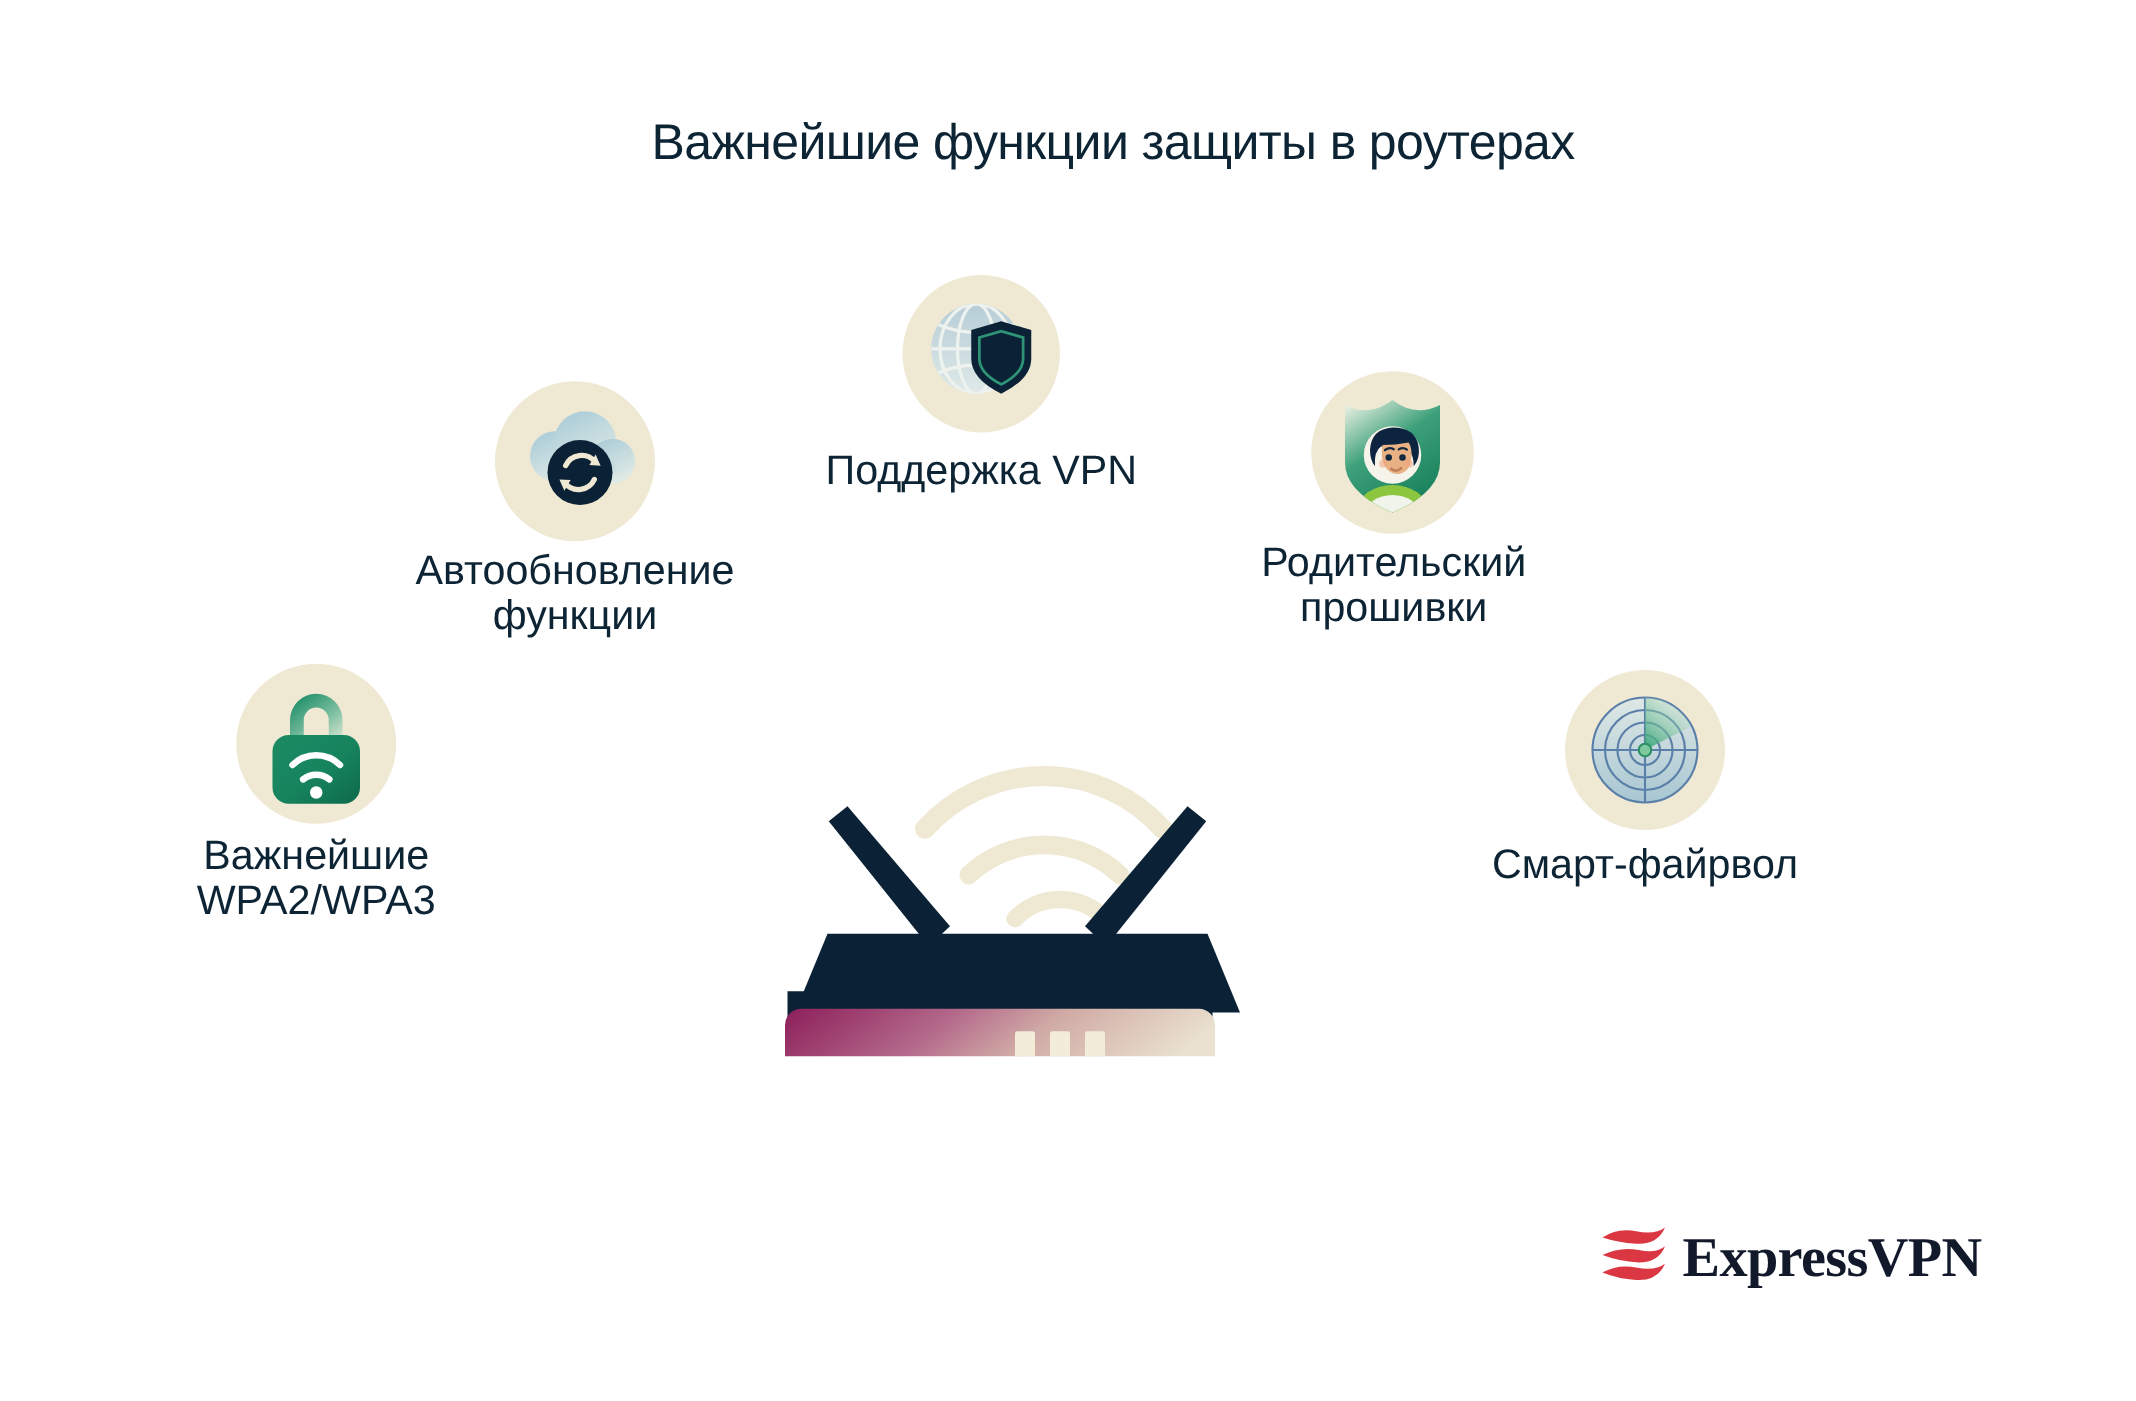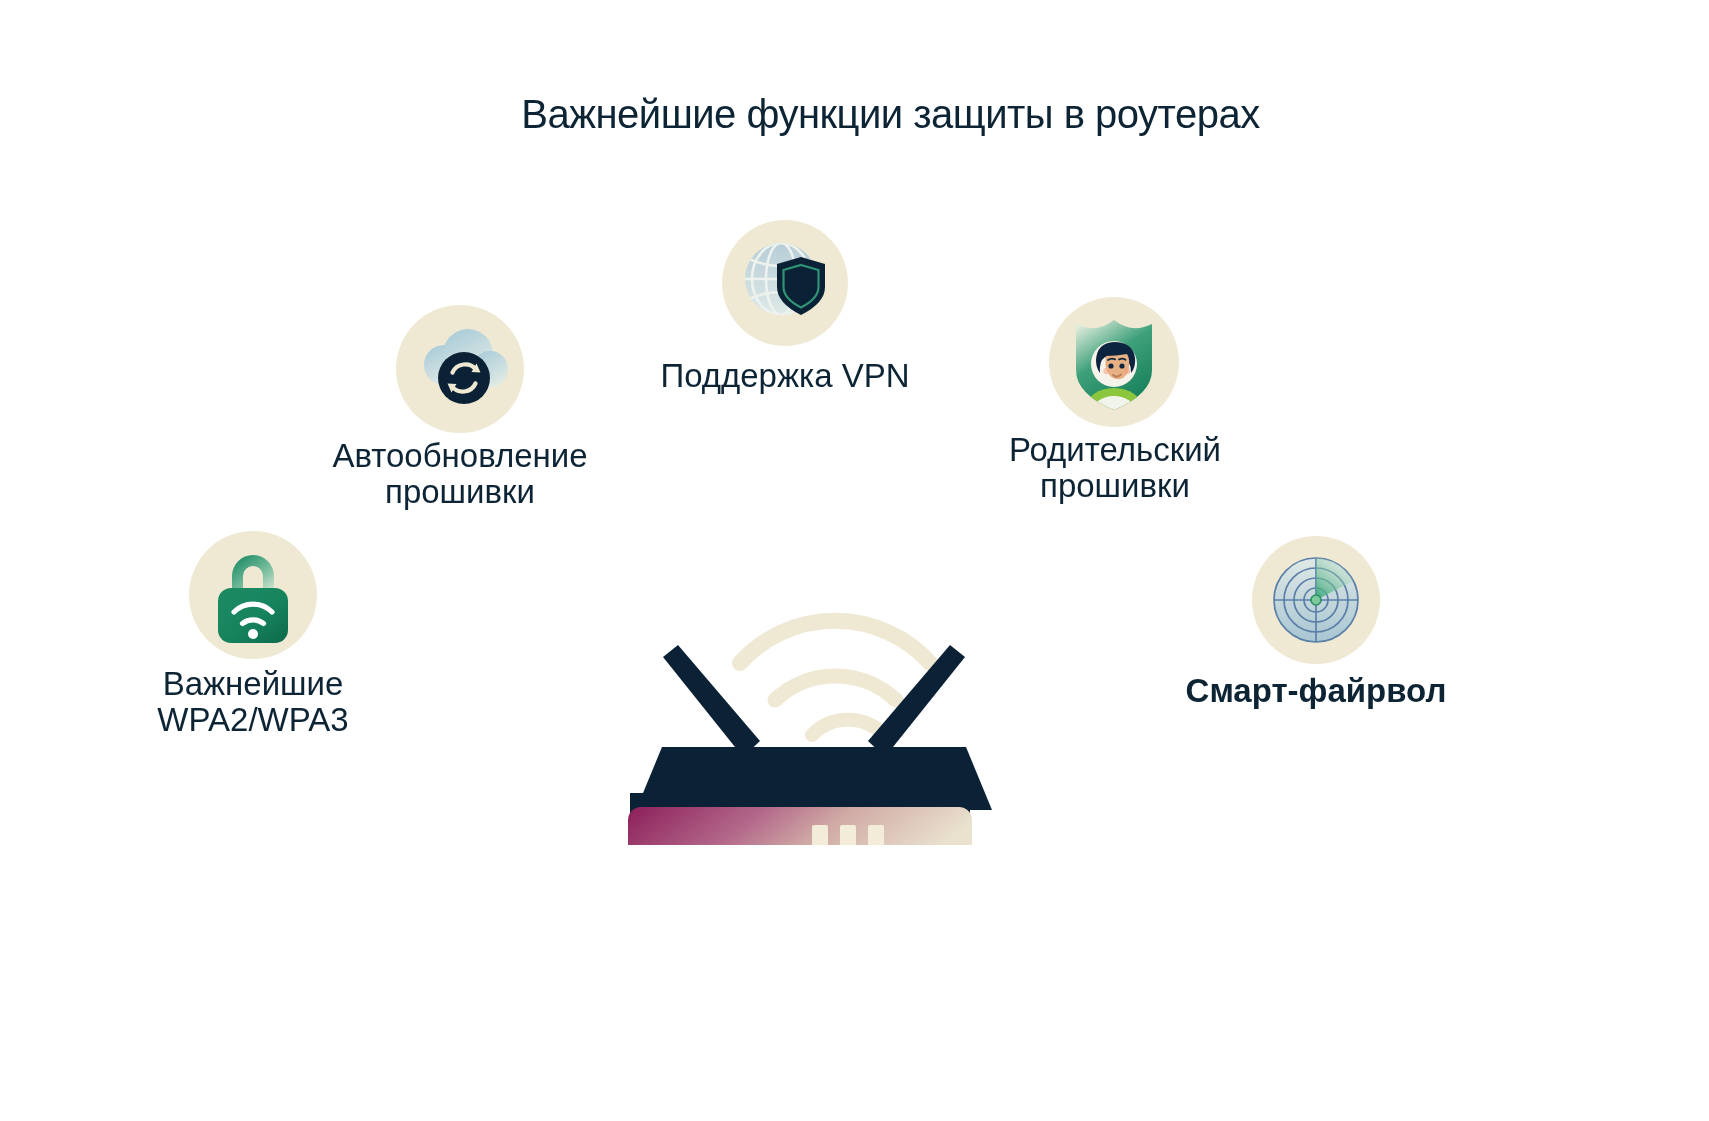--- a/index.html
+++ b/index.html
@@ -71,21 +71,21 @@
   
   #feat-parental .badge   { left: 1049px; top: 297px; width: 130px; height: 130px; }
   #feat-parental .caption { left: 940px; top: 432px; width: 350px; }
 
   
   #feat-encryption .badge   { left: 189px; top: 531px; width: 128px; height: 128px; }
   #feat-encryption .caption { left: 78px; top: 666px; width: 350px; }
 
   
   #feat-firewall .badge   { left: 1252px; top: 536px; width: 128px; height: 128px; }
-  #feat-firewall .caption { left: 1141px; top: 673px; width: 350px; font-weight: bold; }
+  #feat-firewall .caption { left: 1141px; top: 673px; width: 350px; }
 
   
   #router {
     position: absolute;
     left: 600px;
     top: 545px;
     width: 400px;
     height: 300px;
   }
 
@@ -167,21 +167,21 @@
           <g fill="none" stroke="#efe9d4" stroke-width="4.2" stroke-linecap="round">
             <path d="M46.5 51.5 A14 14 0 0 1 70 48.5"></path>
             <path d="M69.5 62.5 A14 14 0 0 1 46 65.5"></path>
           </g>
           <polygon points="70.5,42.5 74.5,51.5 65.5,51.0" fill="#efe9d4"></polygon>
           <polygon points="45.5,71.5 41.5,62.5 50.5,63.0" fill="#efe9d4"></polygon>
         </svg>
       </span>
     </div>
     <div class="caption">Автообновление
-прошивки</div>
+функции</div>
   </div>
 
   <div class="feature" id="feat-parental">
     <div class="badge">
       <span>
         <svg width="92" height="100" viewBox="0 0 92 100">
           <defs>
             <linearGradient id="shieldGrad" x1="0.1" y1="0" x2="0.65" y2="1">
               <stop offset="0%" stop-color="#e8f0e2"></stop>
               <stop offset="45%" stop-color="#3da07a"></stop>
@@ -304,14 +304,24 @@
       <rect x="28" y="262" width="344" height="68" rx="13" fill="url(#bodyGrad)"></rect>
 
       <g fill="#f2ecd9">
         <rect x="212" y="280" width="16" height="34" rx="2"></rect>
         <rect x="240" y="280" width="16" height="34" rx="2"></rect>
         <rect x="268" y="280" width="16" height="34" rx="2"></rect>
       </g>
     </svg>
   </div>
 
+  <div id="brand">
+    <span class="mark">
+      <svg width="58" height="52" viewBox="0 0 58 52">
+        <path d="M4 12 Q16 4 31 7 Q46 10 54 4 Q48 18 31 17 Q16 16 4 12 Z" fill="#da3743"></path>
+        <path d="M4 26 Q18 19 33 22 Q47 25 54 19 Q49 32 33 32 Q17 31 4 26 Z" fill="#da3743"></path>
+        <path d="M4 40 Q16 33 31 36 Q46 39 54 33 Q48 47 31 46 Q16 45 4 40 Z" fill="#da3743"></path>
+      </svg>
+    </span>
+    <span class="wordmark">ExpressVPN</span>
+  </div>
 
 </div>
 
 </body></html>

